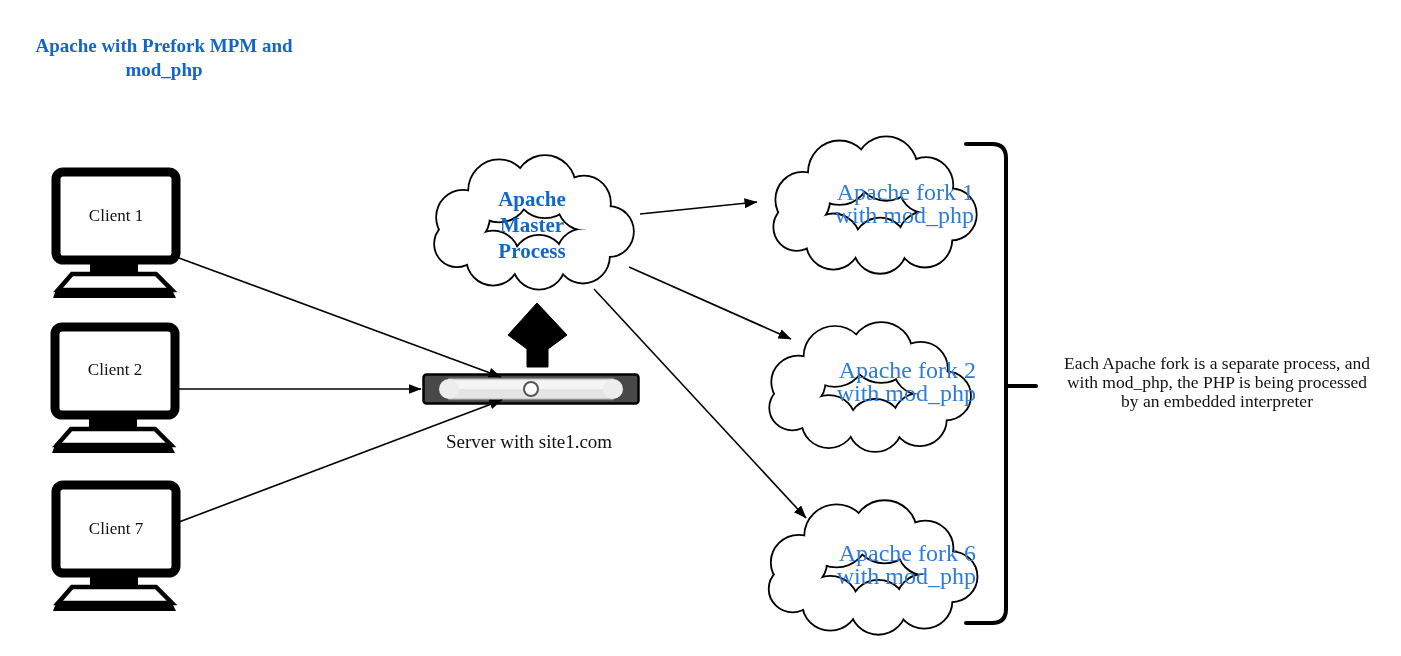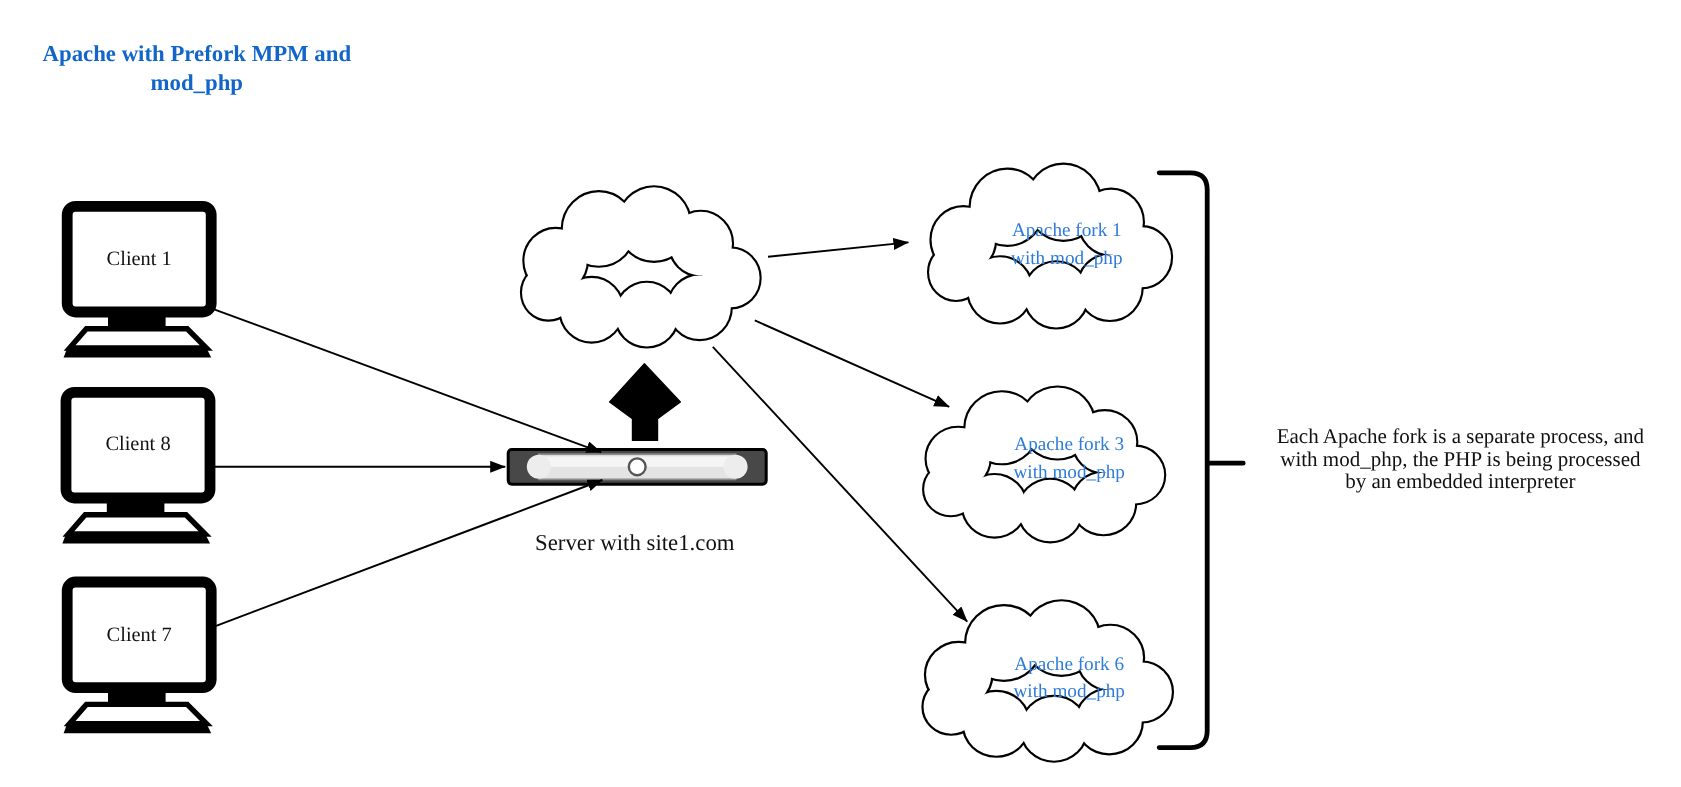--- a/index.html
+++ b/index.html
@@ -21,31 +21,31 @@
     color: #1266c9;
   }
   .client-label {
     width: 120px; text-align: center;
     font-size: 17px; line-height: 18px; color: #111;
   }
   .client-label.c1 { left: 56px;  top: 187px; }
   .client-label.c2 { left: 55px;  top: 341px; }
   .client-label.c3 { left: 56px;  top: 500px; }
   .server-label {
-    left: 397px; top: 422px; width: 264px; text-align: center;
+    left: 397px; top: 411px; width: 264px; text-align: center;
     font-size: 19px; color: #111;
   }
   .master-label {
     left: 422px; top: 166px; width: 220px; text-align: center;
     font-size: 21px; font-weight: bold; line-height: 26px;
     color: #1266c9;
   }
   .fork-label {
-    width: 170px; text-align: center;
-    font-size: 16px; line-height: 23px;
+    width: 170px; text-align: right;
+    font-size: 24px; line-height: 23px;
     color: #2e7cd9;
   }
   .fork-label.f1 { left: 804px; top: 161px; }
   .fork-label.f2 { left: 806px; top: 339px; }
   .fork-label.f3 { left: 806px; top: 522px; }
   .note-label {
     left: 1030px; top: 334px; width: 374px; text-align: center;
     font-size: 17.5px; line-height: 19px; color: #111;
   }
 </style>
@@ -134,29 +134,32 @@
 
     <polygon points="537,283 567,315 548,329 548,347 527,347 527,329 508,315" fill="#000000" stroke="#000000" stroke-linejoin="round"></polygon>
 
     <path d="M966,124 H992 Q1006,124 1006,138 V589 Q1006,603 992,603 H966 M1006,366 H1036" fill="none" stroke="#000000" stroke-width="4" stroke-linecap="round" stroke-linejoin="round"></path>
   </svg>
 
   <div class="label title">Apache with Prefork MPM and
 mod_php</div>
 
   <div class="label client-label c1">Client 1</div>
-  <div class="label client-label c2">Client 8</div>
+  <div class="label client-label c2">Client 2</div>
   <div class="label client-label c3">Client 7</div>
 
   <div class="label server-label">Server with site1.com</div>
 
+  <div class="label master-label">Apache
+Master
+Process</div>
 
   <div class="label fork-label f1">Apache fork 1
 with mod_php</div>
-  <div class="label fork-label f2">Apache fork 3
+  <div class="label fork-label f2">Apache fork 2
 with mod_php</div>
   <div class="label fork-label f3">Apache fork 6
 with mod_php</div>
 
   <div class="label note-label">Each Apache fork is a separate process, and
 with mod_php, the PHP is being processed
 by an embedded interpreter</div>
 
 </div>
 

